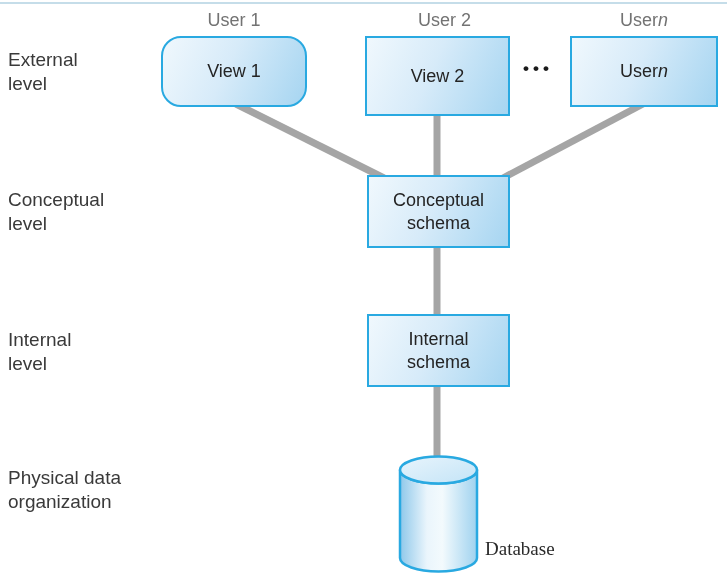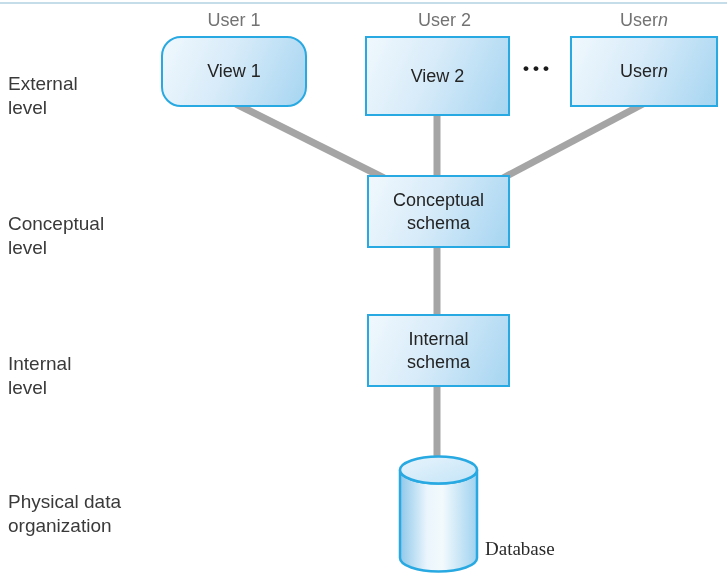--- a/index.html
+++ b/index.html
@@ -4,21 +4,21 @@
 <style>
   html,body{margin:0;padding:0;background:#ffffff;}
   .stage{
     position:relative;width:727px;height:583px;background:#ffffff;overflow:hidden;
     font-family:"Liberation Sans", sans-serif;color:#2e2e2e;
   }
   .top-rule{position:absolute;left:0;top:2px;width:727px;height:2px;background:#c5dde9;}
   .diagram-svg{position:absolute;left:0;top:0;}
   .row-label{
     position:absolute;left:8px;font-size:19px;line-height:24px;
-    white-space:pre-line;color:#3a3a3a;margin-top:24px;
+    white-space:pre-line;color:#3a3a3a;
   }
   .user-label{
     position:absolute;top:8px;height:24px;font-size:18px;line-height:24px;
     display:flex;justify-content:center;align-items:center;color:#737373;
   }
   .node{
     position:absolute;border:2px solid #29a9e1;box-sizing:border-box;
     background:linear-gradient(115deg,#f0f8fd 0%,#d7ebf9 45%,#a6d5f1 100%);
     display:flex;justify-content:center;align-items:center;text-align:center;
     font-size:18px;line-height:23px;color:#242424;white-space:pre-line;

